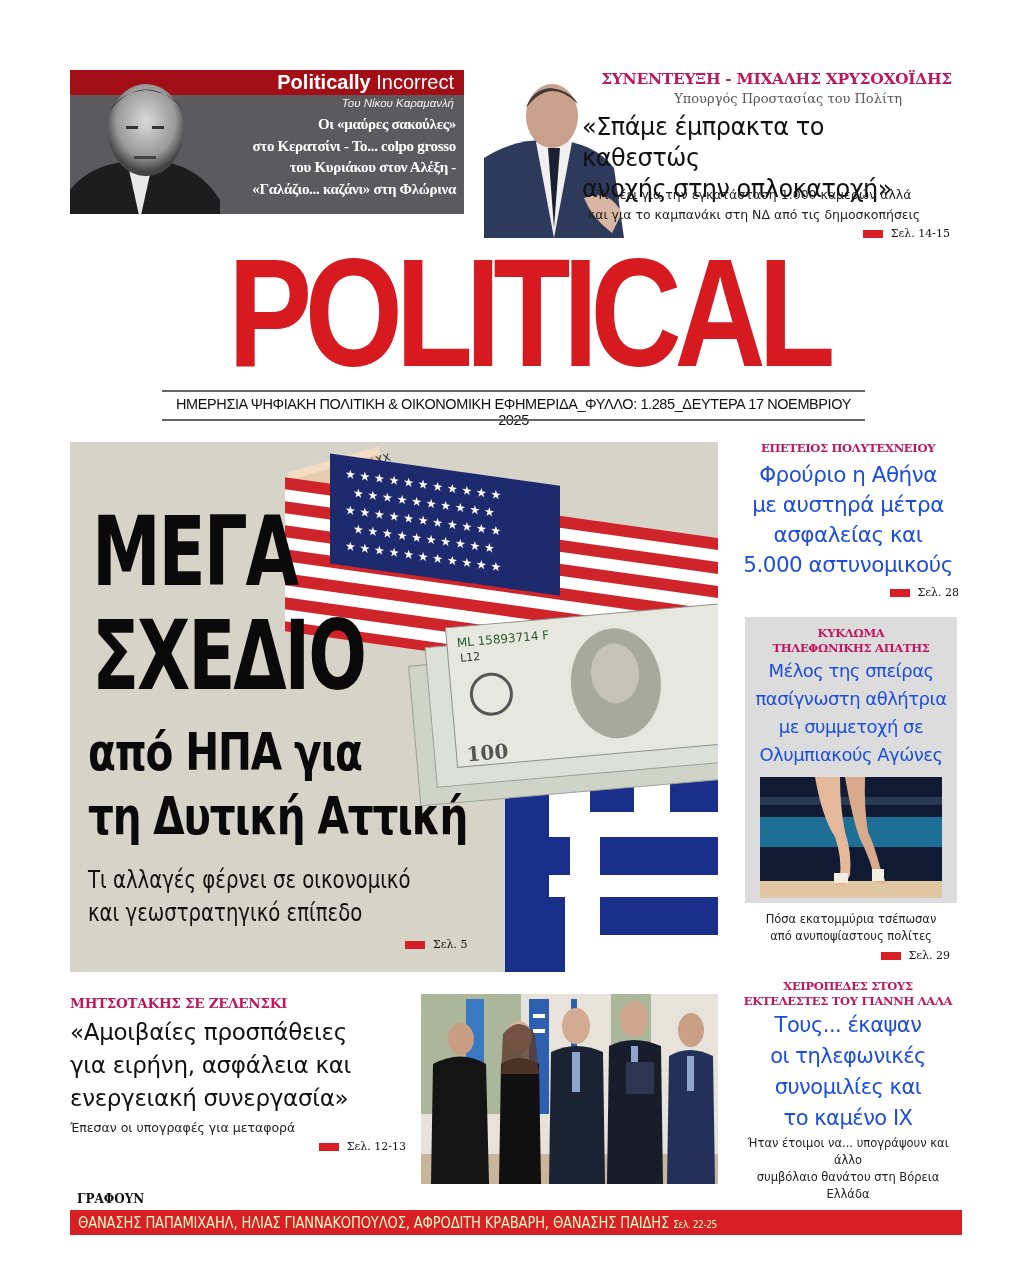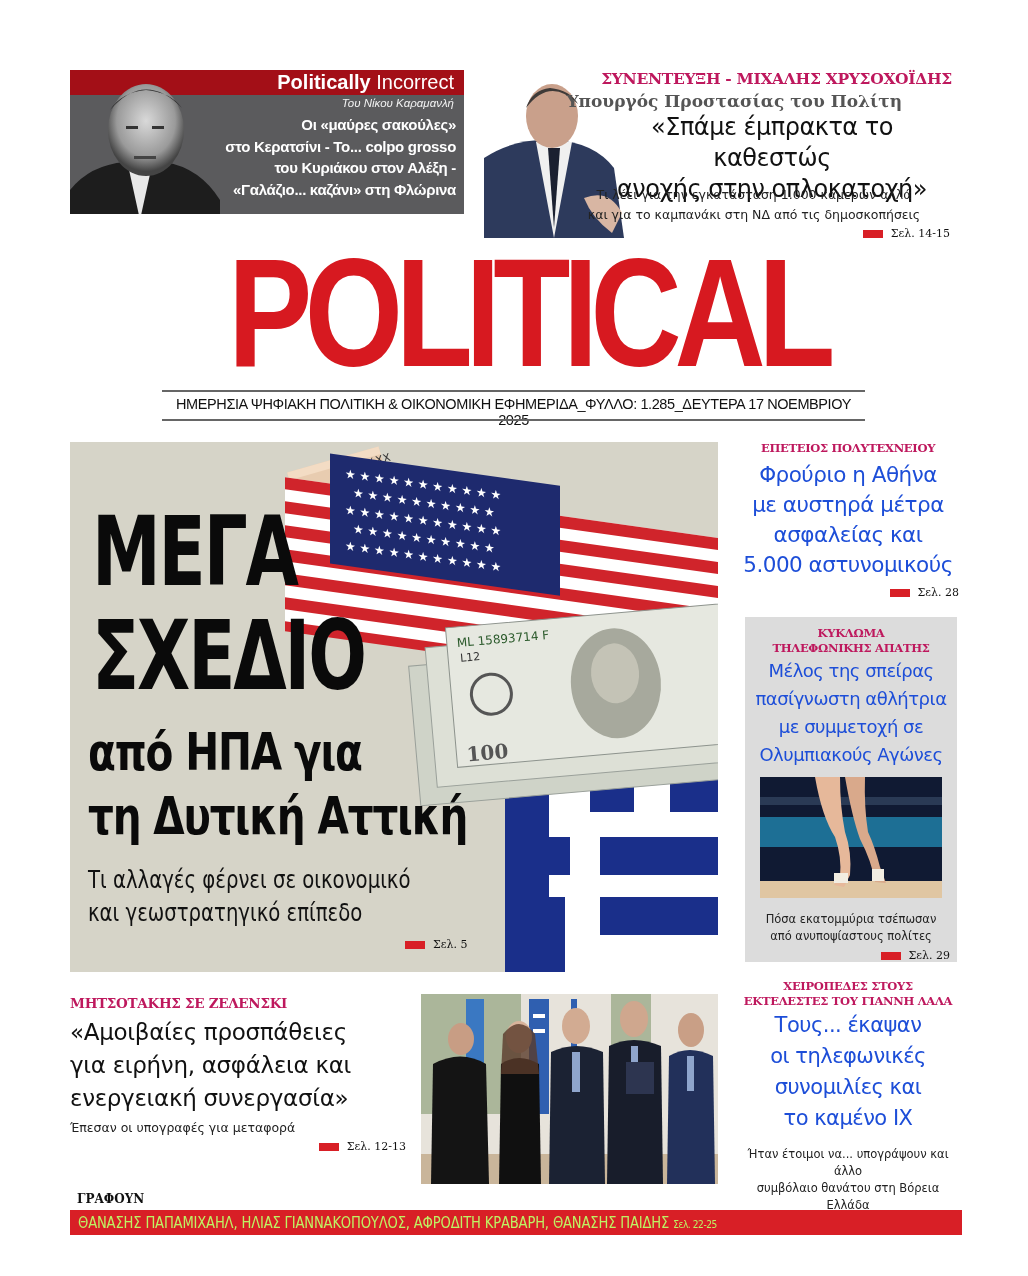--- a/index.html
+++ b/index.html
@@ -11,30 +11,30 @@
   .page-ref { display: flex; align-items: center; justify-content: flex-end; gap: 8px; font-family: "DejaVu Serif", serif; font-size: 11px; color: #111; }
   .page-ref .mark { display: inline-block; width: 20px; height: 8px; background: #d81f26; }
 
   
   #col-box { left: 70px; top: 70px; width: 394px; height: 144px; background: #5b5b5d; overflow: hidden; }
   #col-box .band { position: absolute; left: 0; top: 0; width: 100%; height: 25px; background: #a30f17; }
   #col-box .band-title { position: absolute; right: 10px; top: 1px; color: #fff; font-family: "Liberation Sans", sans-serif; font-size: 20px; }
   #col-box .band-title b { font-weight: bold; }
   #col-box .photo { position: absolute; left: 0; top: 0; width: 150px; height: 168px; }
   #col-box .author { position: absolute; right: 10px; top: 27px; color: #f2f2f2; font-family: "Liberation Sans", sans-serif; font-style: italic; font-size: 11.5px; }
-  #col-box .hl { position: absolute; right: 8px; top: 44px; width: 260px; text-align: right; color: #fff; font-weight: bold; font-size: 15px; line-height: 21.5px; letter-spacing: -0.3px; font-family: Liberation Sans, sans-serif; }
+  #col-box .hl { position: absolute; right: 8px; top: 44px; width: 260px; text-align: right; color: #fff; font-weight: bold; font-size: 15px; line-height: 21.5px; letter-spacing: -0.3px; font-family: Liberation Serif, serif; }
   #col-box .ref { position: absolute; right: 10px; top: 145px; color: #fff; }
   #col-box .ref span.t { color: #fff; }
 
   
   #interview { left: 484px; top: 66px; width: 476px; height: 178px; }
   #interview .photo { position: absolute; left: 0; top: 12px; width: 140px; height: 160px; }
   #interview .kicker { position: absolute; right: 8px; top: 3px; font-size: 15.5px; }
-  #interview .sub { position: absolute; right: 58px; top: 25px; font-family: "DejaVu Serif", serif; font-weight: bold; font-size: 17px; color: #555; }
-  #interview .quote { position: absolute; right: 8px; top: 46px; width: 360px; text-align: center; font-size: 24px; line-height: 31px; color: #111; letter-spacing: -0.5px; }
+  #interview .sub { position: absolute; right: 58px; top: 25px; font-family: "DejaVu Serif", serif; font-weight: normal; font-size: 13px; color: #555; }
+  #interview .quote { position: absolute; right: 18px; top: 46px; width: 360px; text-align: left; font-size: 24px; line-height: 31px; color: #111; letter-spacing: -0.5px; }
   #interview .desc { position: absolute; right: 26px; top: 119px; width: 360px; text-align: center; font-size: 12.5px; line-height: 20px; color: #222; }
   #interview .ref { position: absolute; right: 10px; top: 161px; }
 
   
   #masthead { left: 165px; top: 252px; width: 700px; height: 128px; }
   #masthead .logo { position: absolute; left: 0; top: -14px; width: 700px; text-align: center; color: #d71920; font-family: "Liberation Sans", sans-serif; font-weight: bold; font-size: 154px; letter-spacing: -9px; transform: scaleX(0.82); transform-origin: center top; line-height: 150px; }
   #masthead-rule-top { left: 162px; top: 390px; width: 703px; height: 2px; background: #666; }
   #masthead-info { left: 162px; top: 396px; width: 703px; text-align: center; font-family: "Liberation Sans", sans-serif; font-size: 14.5px; color: #111; letter-spacing: -0.4px; }
   #masthead-rule-bottom { left: 162px; top: 419px; width: 703px; height: 2px; background: #666; }
 
@@ -49,45 +49,45 @@
   
   .side-story { width: 226px; text-align: center; }
   .side-story .kicker { font-size: 11.5px; line-height: 15px; }
   .side-story .hl { font-size: 20px; line-height: 31px; color: #1d4ed8; letter-spacing: -0.5px; }
   .side-story .desc { font-size: 11.5px; line-height: 17px; color: #222; }
 
   #story-polytechneio { left: 735px; top: 441px; }
   #story-polytechneio .hl { font-size: 21.5px; line-height: 30px; margin-top: 4px; }
   #story-polytechneio .ref { margin-top: 6px; padding-right: 2px; }
 
-  #story-fraud { left: 745px; top: 617px; width: 212px; height: 345px; background: #dcdcdc; padding-top: 9px; }
+  #story-fraud { left: 745px; top: 617px; width: 212px; height: 286px; background: #dcdcdc; padding-top: 9px; }
   #story-fraud .kicker { font-size: 11.5px; line-height: 15px; }
   #story-fraud .hl { font-size: 18px; line-height: 28px; margin-top: 1px; }
   #story-fraud .photo { display: block; margin: 8px auto 0; width: 182px; height: 121px; }
   #story-fraud .desc { margin-top: 13px; line-height: 17px; }
   #story-fraud .ref { margin-top: 4px; padding-right: 7px; }
 
   #story-lalas { left: 735px; top: 979px; }
   #story-lalas .kicker { font-size: 11.5px; line-height: 15px; }
   #story-lalas .hl { font-size: 21px; line-height: 31px; margin-top: 1px; }
-  #story-lalas .desc { margin-top: 12px; font-size: 11.5px; }
+  #story-lalas .desc { margin-top: 1px; font-size: 11.5px; }
   #story-lalas .ref { margin-top: 6px; padding-right: 2px; }
 
   
   #story-zelensky { left: 70px; top: 995px; width: 340px; }
   #story-zelensky .kicker { font-size: 13.5px; text-align: left; }
   #story-zelensky .hl { margin-top: 5px; font-size: 23px; line-height: 33px; letter-spacing: -0.3px; color: #111; }
   #story-zelensky .desc { margin-top: 2px; font-size: 12.5px; line-height: 21px; color: #222; }
   #story-zelensky .ref { margin-top: 2px; padding-right: 4px; }
 
   #zelensky-photo { left: 421px; top: 994px; width: 297px; height: 190px; background: #e9e6df; overflow: hidden; }
 
   
   #writers-label { left: 77px; top: 1192px; font-family: "DejaVu Serif", serif; font-weight: bold; font-size: 12px; color: #111; }
-  #writers-bar { left: 70px; top: 1210px; width: 892px; height: 25px; background: #d81f26; color: #bef264; }
+  #writers-bar { left: 70px; top: 1210px; width: 892px; height: 25px; background: #d81f26; color: #fef9c3; }
   #writers-bar .names { position: absolute; left: 8px; top: 3px; font-size: 16px; letter-spacing: -0.2px; white-space: nowrap; transform: scaleX(0.82); transform-origin: left top; }
   #writers-bar .refpage { font-size: 11px; letter-spacing: -0.5px; }
 </style>
 </head>
 <body>
 
 <div id="col-box" class="abs">
   <div class="band"></div>
   <svg class="photo" viewBox="0 0 150 168">
     <defs>

